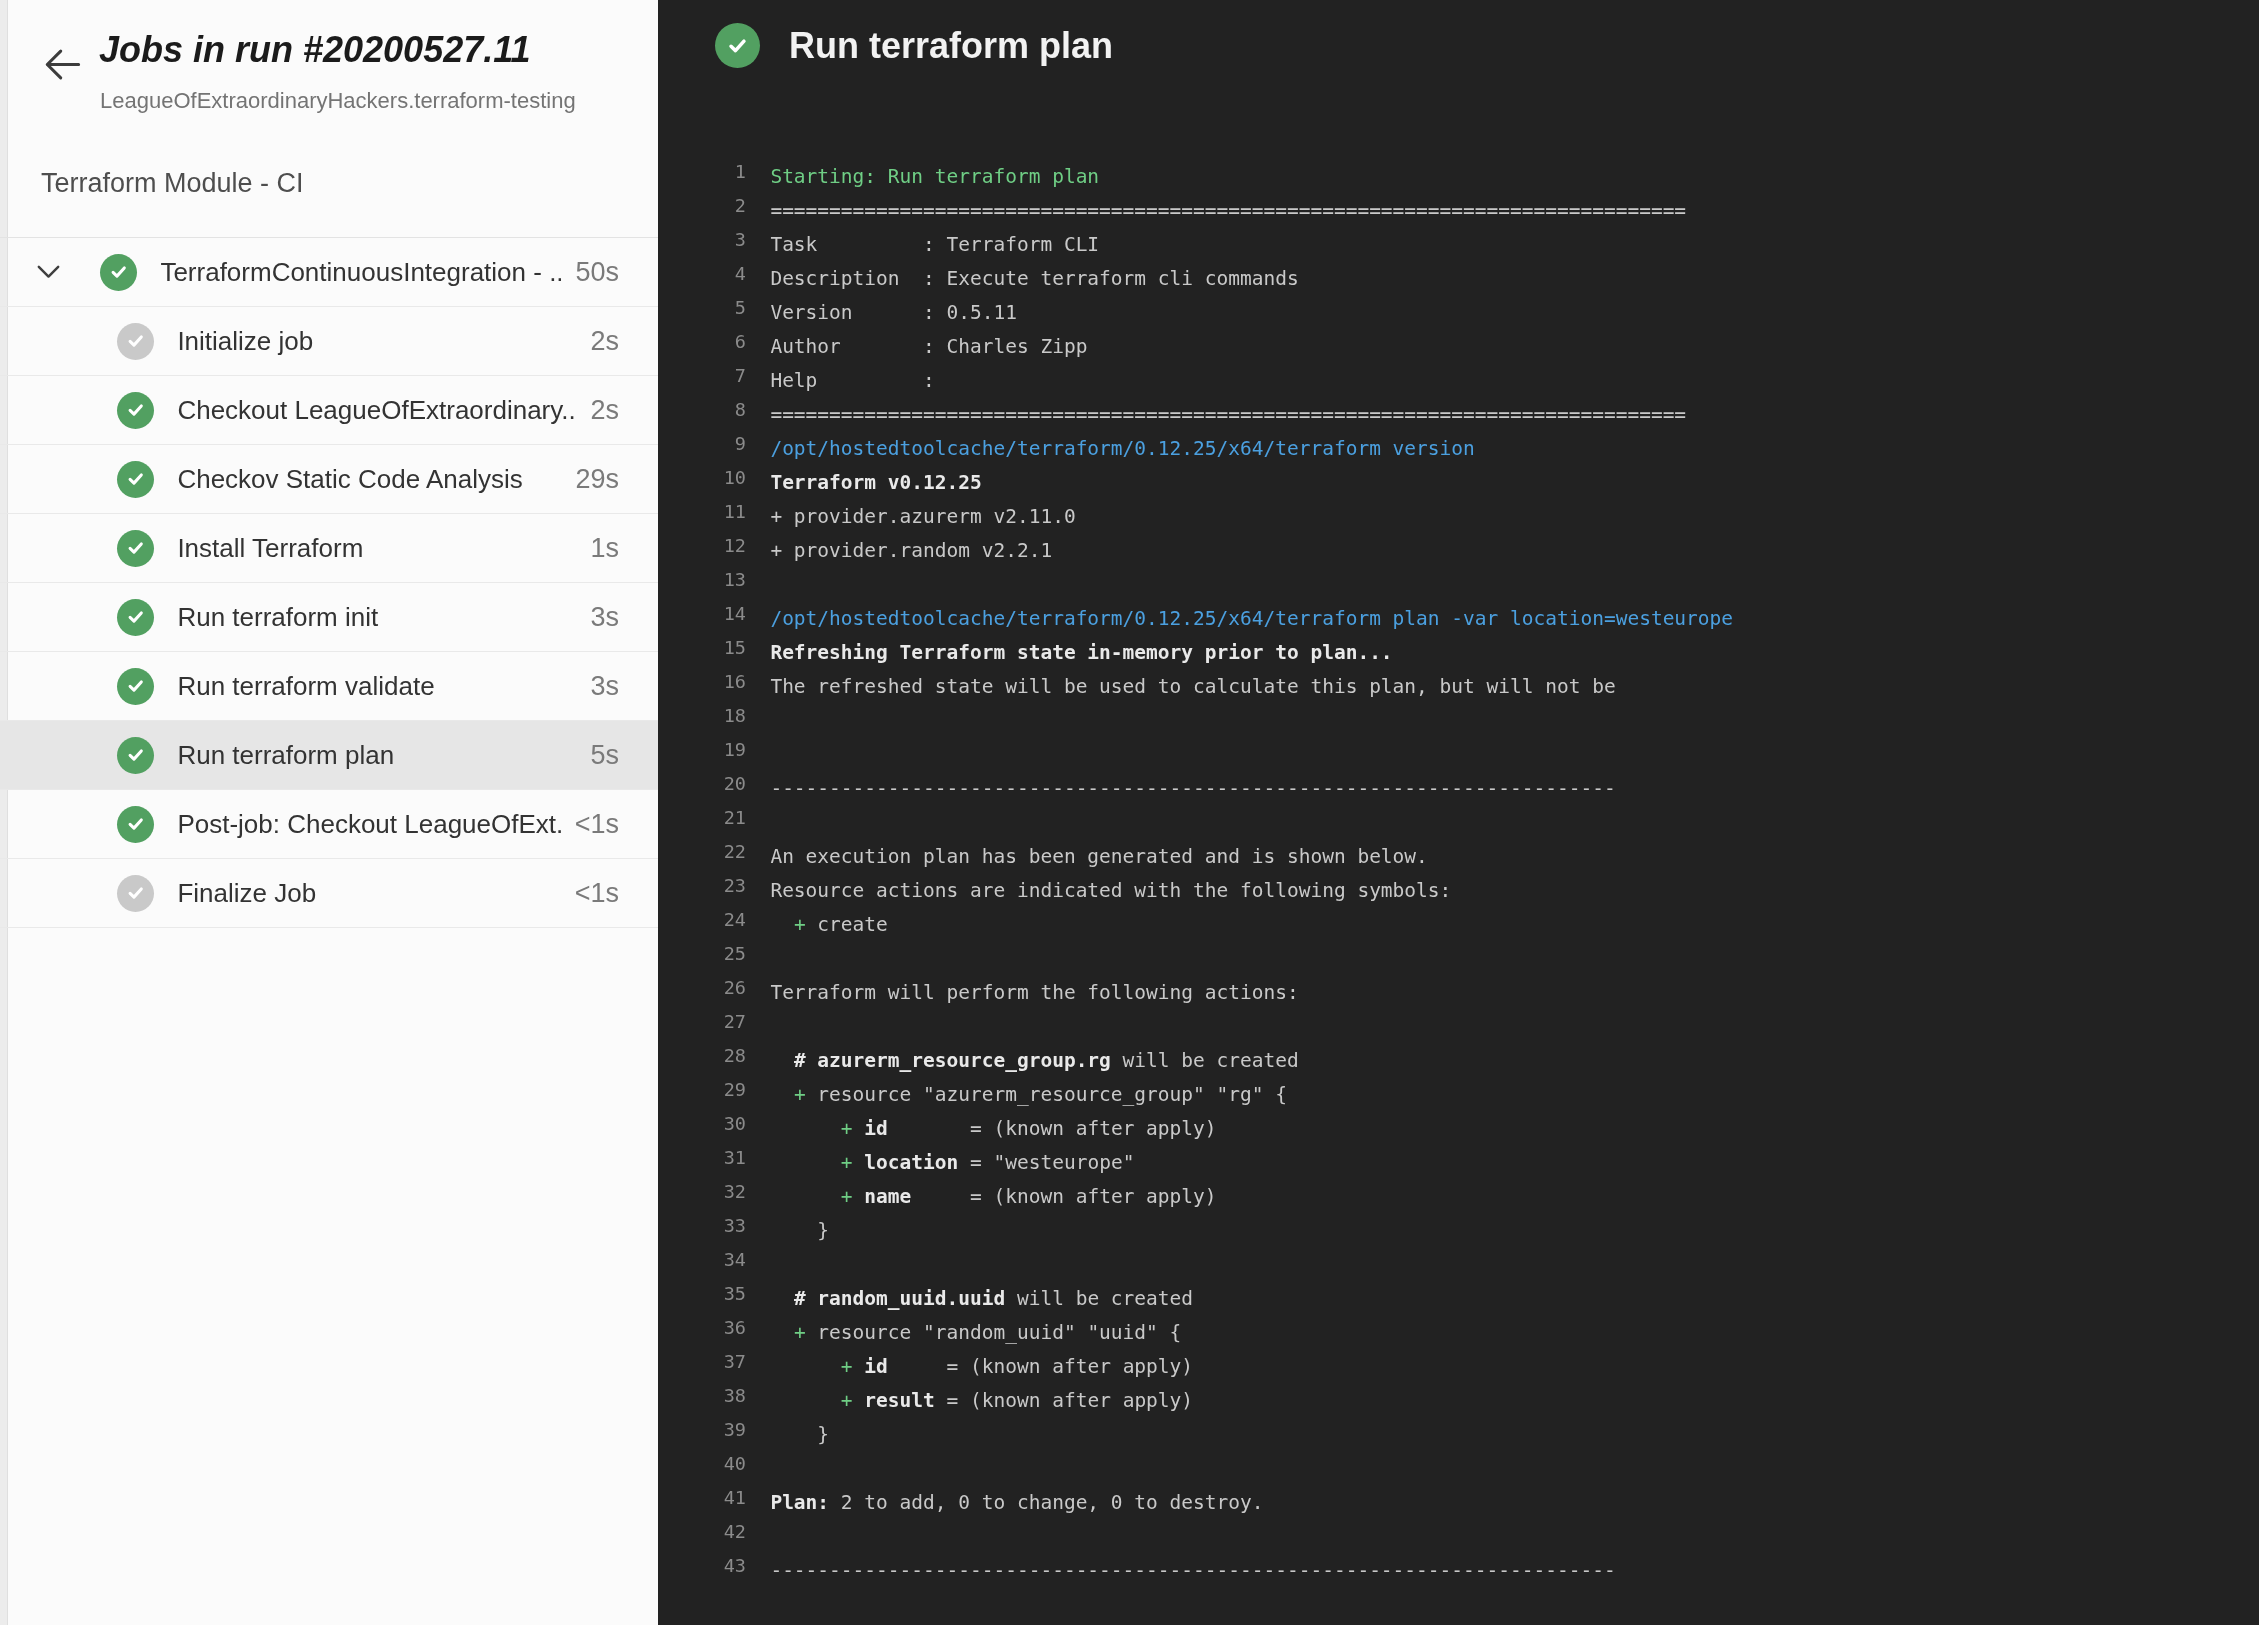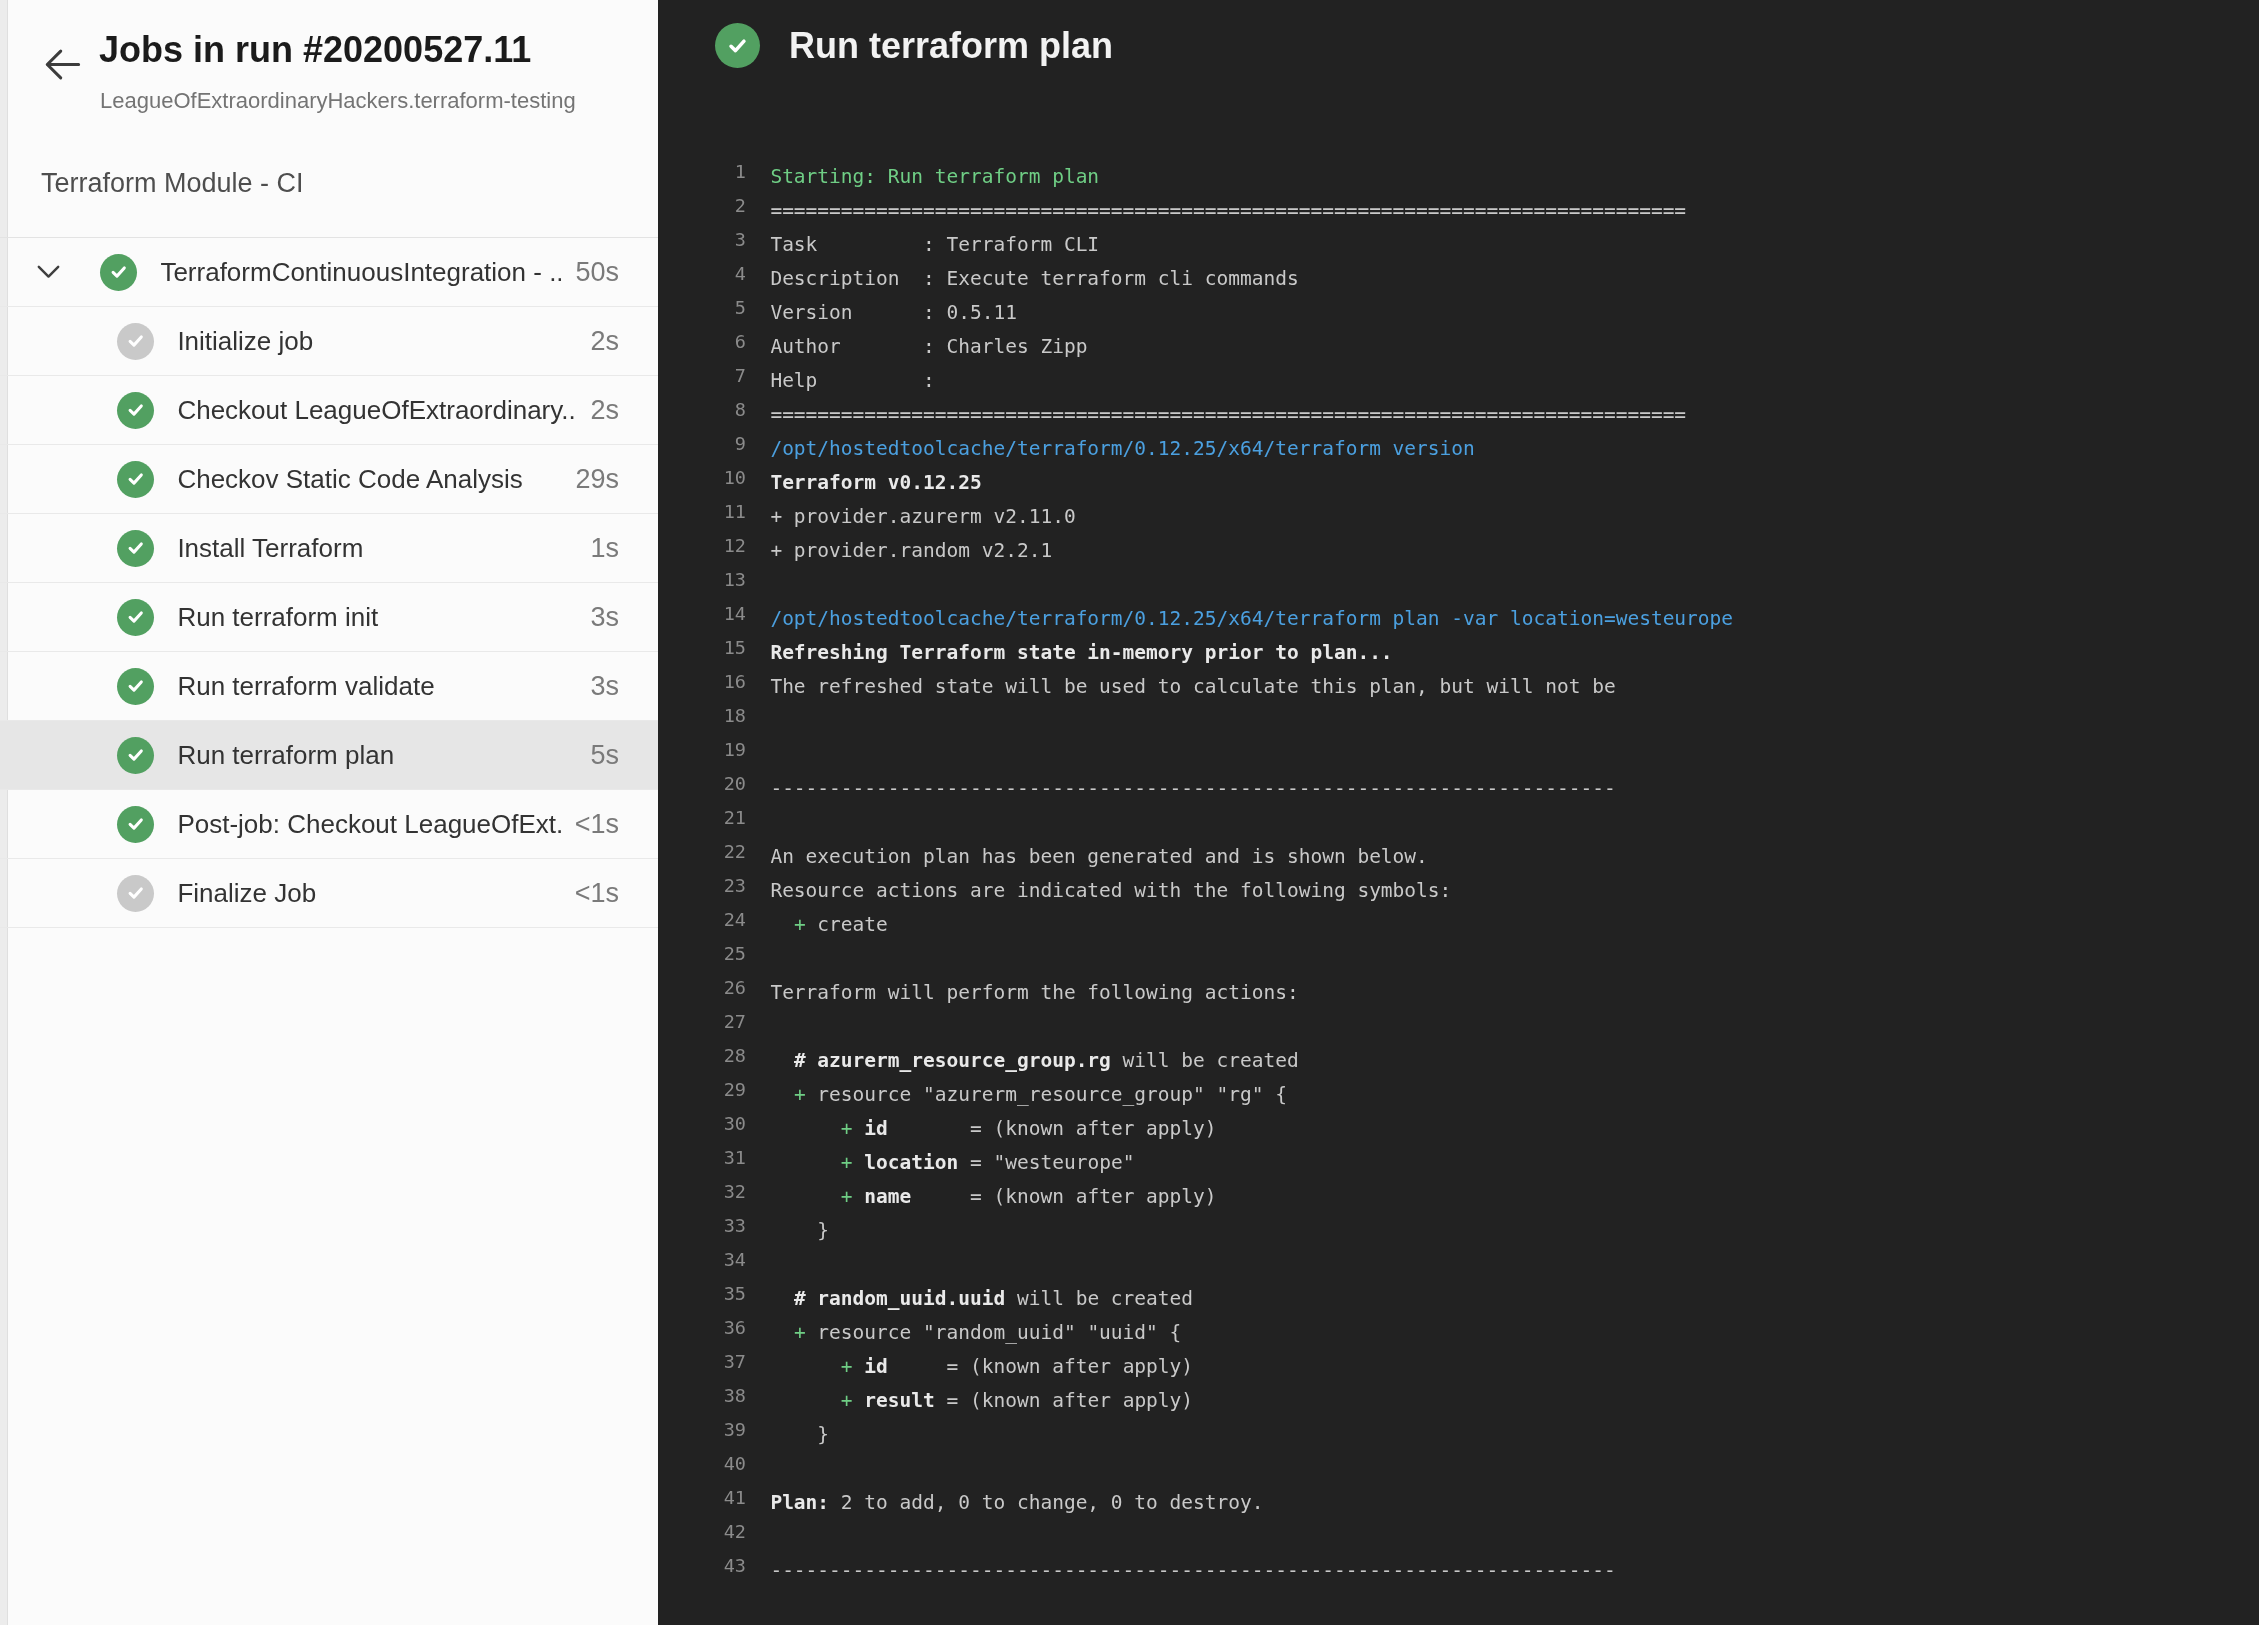--- a/index.html
+++ b/index.html
@@ -4,21 +4,21 @@
 <style>
   html,body{margin:0;padding:0;}
   body{font-family:"Liberation Sans",sans-serif;background:#ffffff;}
   .app{position:relative;width:2260px;height:1626px;overflow:hidden;background:#fbfbfb;}
 
   
   .sidebar{position:absolute;left:0;top:0;width:658px;height:100%;background:#fbfbfb;}
   .gutter{position:absolute;left:0;top:0;width:6.8px;height:100%;background:#ececec;border-right:1px solid #dfdfdf;}
   .back-button{position:absolute;left:41px;top:41px;width:47px;height:47px;background:none;border:none;padding:0;cursor:pointer;}
   .back-button svg{width:43px;height:43px;display:block;}
-  .page-title{position:absolute;left:99px;top:29px;margin:0;font-size:36px;font-weight:700;color:#1b1b1b;white-space:nowrap;}
+  .page-title{position:absolute;left:99px;top:29px;margin:0;font-size:36px;font-weight:700;color:#1b1b1b;white-space:nowrap;font-style:italic;}
   .subtitle{position:absolute;left:100px;top:88px;font-size:22px;color:#747474;white-space:nowrap;}
   .section-label{position:absolute;left:41px;top:168px;font-size:27px;color:#4e4e4e;white-space:nowrap;}
 
   .job-list{position:absolute;top:237px;left:0;width:100%;margin:0;padding:0;list-style:none;border-top:1px solid #e3e3e3;}
   .job-row{position:relative;height:69px;box-sizing:border-box;display:flex;align-items:center;
            padding-left:117px;padding-right:39px;border-bottom:1px solid #e9e9e9;cursor:pointer;}
   .job-row.top-level{padding-left:100px;}
   .job-row.selected{background:var(--selected-row,#e6e6e6);}
   .chevron{position:absolute;left:33px;top:50%;transform:translateY(-50%);width:31px;height:31px;display:none;}
   .job-row.top-level .chevron{display:block;}

